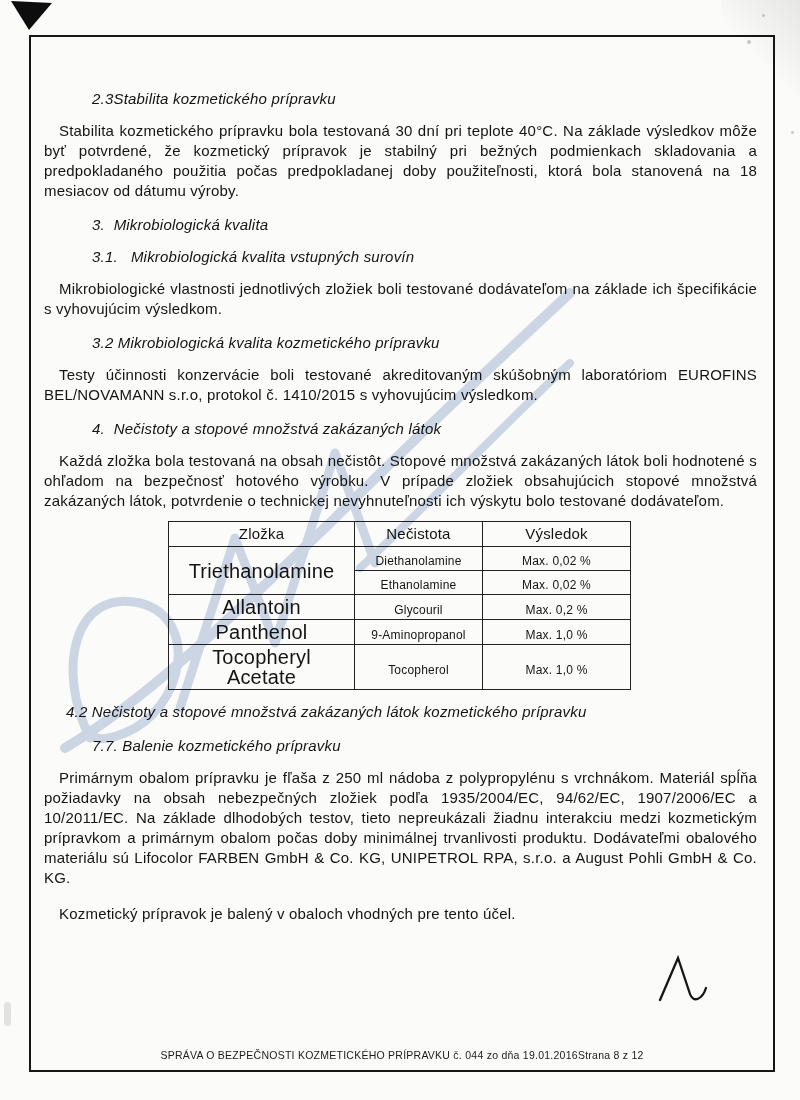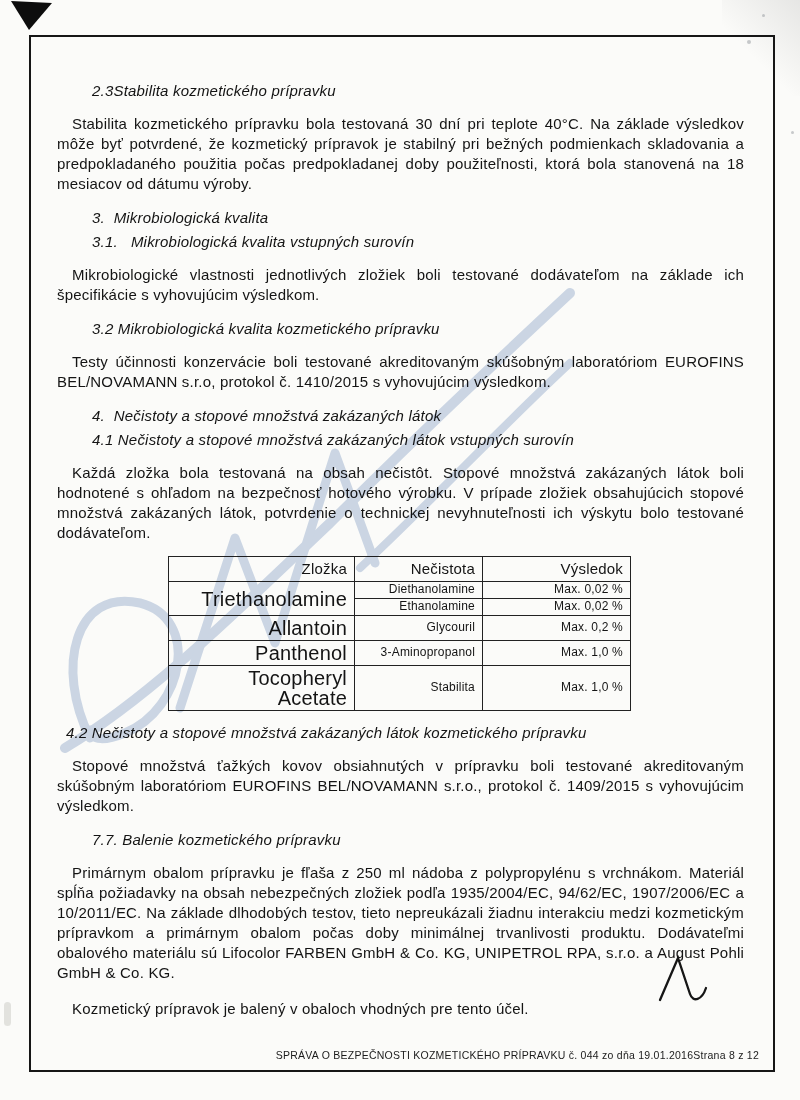--- a/index.html
+++ b/index.html
@@ -7,31 +7,31 @@
   .page{position:absolute;inset:0}
   .corner-artifact{position:absolute;left:6px;top:0}
   .streak{position:absolute;right:0;top:0;width:78px;height:96px;background:linear-gradient(225deg,rgba(120,120,120,.16),rgba(120,120,120,0) 60%)}
   .dot{position:absolute;border-radius:50%;background:#878c93;opacity:.45}
   .d1{left:747px;top:40px;width:4px;height:4px}
   .d2{left:762px;top:14px;width:3px;height:3px}
   .d3{left:791px;top:131px;width:3px;height:3px}
   .smudge{position:absolute;left:4px;top:1002px;width:7px;height:24px;border-radius:4px;background:#bdbdb6;opacity:.4}
   .frame{position:absolute;left:29px;top:35px;width:742px;height:1033px;border:2.5px solid #161616}
   .content{position:absolute;left:13px;top:40px;width:713px;font-size:15px;line-height:20px;letter-spacing:.2px;color:#141414;text-align:justify}
-  h3{margin:4px;font-size:15px;font-weight:400;font-style:italic;line-height:20px;margin-left:48px;text-align:left;letter-spacing:.2px}
+  h3{margin:12px;font-size:15px;font-weight:400;font-style:italic;line-height:20px;margin-left:48px;text-align:left;letter-spacing:.2px}
   h3.low{margin-left:22px}
   .gap{margin-top:14px}
   .gap-lg{margin-top:16px}
-  p{margin:13px;text-indent:15px}
+  p{margin:0;text-indent:15px}
   .imp-table{border-collapse:collapse;margin:10px 0 12px 124px;table-layout:fixed}
-  .imp-table th,.imp-table td{border:1.5px solid #222;font-weight:400;text-align:right;vertical-align:middle;padding:2px 7px;letter-spacing:.2px}
+  .imp-table th,.imp-table td{border:1.5px solid #222;font-weight:400;text-align:center;vertical-align:middle;padding:2px 7px;letter-spacing:.2px}
   .imp-table th{font-size:15px}
   .imp-table td.main{font-size:20px}
-  .imp-table td.small{font-size:12px;line-height:14px;padding:0 7px 2px}
-  .footer{position:absolute;left:14px;right:14px;bottom:9px;display:flex;justify-content:flex-end;font-size:10.5px;letter-spacing:.25px;color:#1b1b1b}
+  .imp-table td.small{font-size:12px;line-height:14px;padding:7px 7px 2px}
+  .footer{position:absolute;left:14px;right:14px;bottom:9px;display:flex;justify-content:center;font-size:10.5px;letter-spacing:.25px;color:#1b1b1b}
   .watermark{position:absolute;left:30px;top:268px;pointer-events:none;mix-blend-mode:multiply;opacity:.5}
   .signature{position:absolute;left:652px;top:950px}
 </style>
 </head>
 <body>
 
 <div class="page">
 
   <svg class="corner-artifact" width="52" height="34" viewBox="0 0 52 34">
       <polygon points="5,1 46,3 23,30" fill="#0d0d0d"></polygon>
@@ -49,21 +49,20 @@
       <p>Stabilita kozmetického prípravku bola testovaná 30 dní pri teplote 40°C. Na základe výsledkov môže byť potvrdené, že kozmetický prípravok je stabilný pri bežných podmienkach skladovania a predpokladaného použitia počas predpokladanej doby použiteľnosti, ktorá bola stanovená na 18 mesiacov od dátumu výroby.</p>
 
       <h3 class="gap">3.&nbsp;&nbsp;Mikrobiologická kvalita</h3>
       <h3>3.1.&nbsp;&nbsp;&nbsp;Mikrobiologická kvalita vstupných surovín</h3>
       <p>Mikrobiologické vlastnosti jednotlivých zložiek boli testované dodávateľom na základe ich špecifikácie s vyhovujúcim výsledkom.</p>
 
       <h3 class="gap">3.2 Mikrobiologická kvalita kozmetického prípravku</h3>
       <p>Testy účinnosti konzervácie boli testované akreditovaným skúšobným laboratóriom EUROFINS BEL/NOVAMANN s.r.o, protokol č. 1410/2015 s vyhovujúcim výsledkom.</p>
 
       <h3 class="gap">4.&nbsp;&nbsp;Nečistoty a stopové množstvá zakázaných látok</h3>
-      <h3>4.1 Nečistoty a stopové množstvá zakázaných látok vstupných surovín</h3>
       <p>Každá zložka bola testovaná na obsah nečistôt. Stopové množstvá zakázaných látok boli hodnotené s ohľadom na bezpečnosť hotového výrobku. V prípade zložiek obsahujúcich stopové množstvá zakázaných látok, potvrdenie o technickej nevyhnuteľnosti ich výskytu bolo testované dodávateľom.</p>
 
       <table class="imp-table">
         <colgroup>
             <col style="width:186px">
             <col style="width:128px">
             <col style="width:148px">
           </colgroup>
         <tbody>
             <tr>
@@ -80,33 +79,32 @@
           <td class="small">Ethanolamine</td>
           <td class="small">Max. 0,02 %</td>
         </tr>
         <tr>
           <td class="main">Allantoin</td>
           <td class="small">Glycouril</td>
           <td class="small">Max. 0,2 %</td>
         </tr>
         <tr>
           <td class="main">Panthenol</td>
-          <td class="small">3-Aminopropanol</td>
+          <td class="small">9-Aminopropanol</td>
           <td class="small">Max. 1,0 %</td>
         </tr>
         <tr>
           <td class="main">Tocopheryl Acetate</td>
-          <td class="small">Stabilita</td>
+          <td class="small">Tocopherol</td>
           <td class="small">Max. 1,0 %</td>
         </tr>
       </tbody>
         </table>
 
       <h3 class="low">4.2 Nečistoty a stopové množstvá zakázaných látok kozmetického prípravku</h3>
-      <p>Stopové množstvá ťažkých kovov obsiahnutých v prípravku boli testované akreditovaným skúšobným laboratóriom EUROFINS BEL/NOVAMANN s.r.o., protokol č. 1409/2015 s vyhovujúcim výsledkom.</p>
 
       <h3 class="gap">7.7. Balenie kozmetického prípravku</h3>
       <p>Primárnym obalom prípravku je fľaša z 250 ml nádoba z polypropylénu s vrchnákom. Materiál spĺňa požiadavky na obsah nebezpečných zložiek podľa 1935/2004/EC, 94/62/EC, 1907/2006/EC a 10/2011/EC. Na základe dlhodobých testov, tieto nepreukázali žiadnu interakciu medzi kozmetickým prípravkom a primárnym obalom počas doby minimálnej trvanlivosti produktu. Dodávateľmi obalového materiálu sú Lifocolor FARBEN GmbH &amp; Co. KG, UNIPETROL RPA, s.r.o. a August Pohli GmbH &amp; Co. KG.</p>
       <p class="gap-lg">Kozmetický prípravok je balený v obaloch vhodných pre tento účel.</p>
 
 
     </div>
 
     <div class="footer">
       <span>SPRÁVA O BEZPEČNOSTI KOZMETICKÉHO PRÍPRAVKU č. 044 zo dňa 19.01.2016</span>

